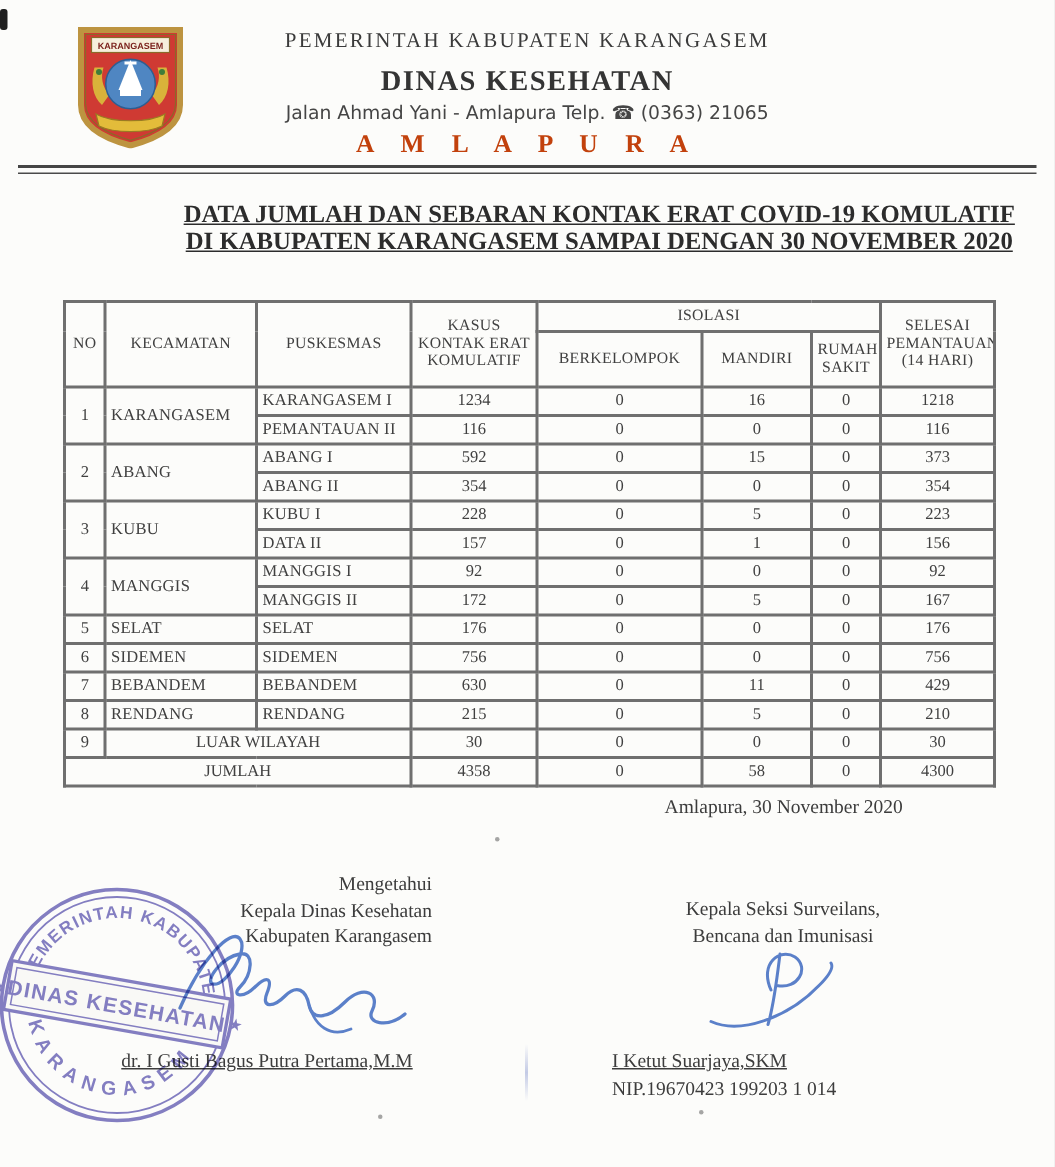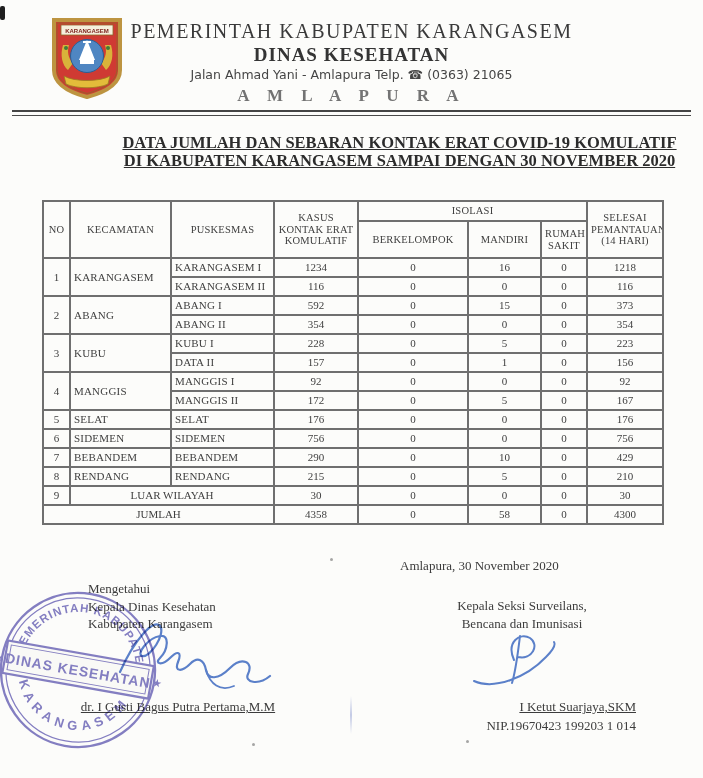--- a/index.html
+++ b/index.html
@@ -3,24 +3,24 @@
 <meta charset="utf-8">
 <style>
   html,body{margin:0;padding:0;background:#e8e8e6;}
   .page{
     position:relative;width:703px;height:778px;margin:0 auto;
     background:#fcfcfa;overflow:hidden;
     font-family:"Liberation Serif",serif;color:#3c3c3c;
   }
   .abs{position:absolute;}
   
-  .lh-line1{top:20px;left:0;width:100%;text-align:center;font-size:20px;letter-spacing:1.5px;color:#3a3a3a;}
+  .lh-line1{top:20px;left:0;width:100%;text-align:center;font-size:14px;letter-spacing:1.5px;color:#3a3a3a;}
   .lh-line2{top:44px;left:0;width:100%;text-align:center;font-size:19px;font-weight:bold;letter-spacing:1px;color:#343434;}
   .lh-addr{top:67px;left:0;width:100%;text-align:center;font-family:"DejaVu Sans",sans-serif;font-size:12.5px;color:#454545;}
-  .lh-city{top:86px;left:0;width:100%;text-align:center;font-size:17px;font-weight:bold;letter-spacing:7px;color:#737373;}
+  .lh-city{top:86px;left:0;width:100%;text-align:center;font-size:17px;font-weight:bold;letter-spacing:7px;color:#c2410c;}
   .rule{top:110px;left:12px;right:12px;height:3px;border-top:2px solid #454545;border-bottom:1px solid #4a4a4a;}
   .logo{left:50px;top:15px;}
   
   .doc-title{top:134px;left:0;width:100%;text-align:center;font-size:16.5px;font-weight:bold;color:#2c2c2c;line-height:18px;padding-left:48px;}
   .doc-title span{text-decoration:underline;}
   
   table.data{
     position:absolute;left:42px;top:200px;width:620px;
     border-collapse:collapse;table-layout:fixed;
     font-family:"Liberation Serif",serif;color:#404040;
@@ -30,25 +30,25 @@
     font-weight:normal;line-height:1.1;
   }
   table.data th{font-size:10.5px;text-align:center;letter-spacing:.2px;}
   table.data td{font-size:11px;height:17px;}
   td.num{text-align:center;}
   td.txt{text-align:left;padding-left:4px;letter-spacing:.2px;}
   td.ctr{text-align:center;}
   tr.h1{height:20px;}
   tr.h2{height:37px;}
   
-  .date-right{top:558px;left:400px;width:245px;text-align:left;font-size:13px;}
-  .sig-left{top:580px;left:88px;width:200px;text-align:left;font-size:13px;line-height:17.5px;}
+  .date-right{top:530px;left:400px;width:245px;text-align:center;font-size:13px;}
+  .sig-left{top:580px;left:88px;width:200px;text-align:right;font-size:13px;line-height:17.5px;}
   .sig-right{top:597px;left:408px;width:228px;text-align:center;font-size:13px;line-height:17.5px;}
   .name-left{top:699px;left:28px;width:300px;text-align:center;font-size:13px;}
-  .name-right{top:699px;left:408px;width:228px;text-align:right;font-size:13px;}
+  .name-right{top:699px;left:408px;width:228px;text-align:left;font-size:13px;}
   .name-left .nm,.name-right .nm{text-decoration:underline;}
   .nip{display:block;margin-top:3px;text-decoration:none;}
   
   .stamp{left:-12px;top:583px;mix-blend-mode:multiply;opacity:.82;}
   .ink{mix-blend-mode:multiply;opacity:.9;}
   
   .corner-mark{left:0;top:6px;width:5px;height:14px;background:#1f1f1f;border-radius:2px;}
   .dot{width:3px;height:3px;border-radius:50%;background:rgba(60,60,60,.45);}
   .smudge{left:350px;top:696px;width:2px;height:38px;background:linear-gradient(rgba(90,110,190,.0),rgba(90,110,190,.35),rgba(90,110,190,.0));}
 </style>
@@ -120,21 +120,21 @@
       <td class="num" rowspan="2">1</td>
       <td class="txt" rowspan="2">KARANGASEM</td>
       <td class="txt">KARANGASEM I</td>
       <td class="num">1234</td>
       <td class="num">0</td>
       <td class="num">16</td>
       <td class="num">0</td>
       <td class="num">1218</td>
     </tr>
     <tr>
-      <td class="txt">KARANGASEM II</td>
+      <td class="txt">PEMANTAUAN II</td>
       <td class="num">116</td>
       <td class="num">0</td>
       <td class="num">0</td>
       <td class="num">0</td>
       <td class="num">116</td>
     </tr>
 
     <tr>
       <td class="num" rowspan="2">2</td>
       <td class="txt" rowspan="2">ABANG</td>
@@ -209,23 +209,23 @@
       <td class="num">756</td>
       <td class="num">0</td>
       <td class="num">0</td>
       <td class="num">0</td>
       <td class="num">756</td>
     </tr>
     <tr>
       <td class="num">7</td>
       <td class="txt">BEBANDEM</td>
       <td class="txt">BEBANDEM</td>
-      <td class="num">290</td>
-      <td class="num">0</td>
-      <td class="num">10</td>
+      <td class="num">630</td>
+      <td class="num">0</td>
+      <td class="num">11</td>
       <td class="num">0</td>
       <td class="num">429</td>
     </tr>
     <tr>
       <td class="num">8</td>
       <td class="txt">RENDANG</td>
       <td class="txt">RENDANG</td>
       <td class="num">215</td>
       <td class="num">0</td>
       <td class="num">5</td>

